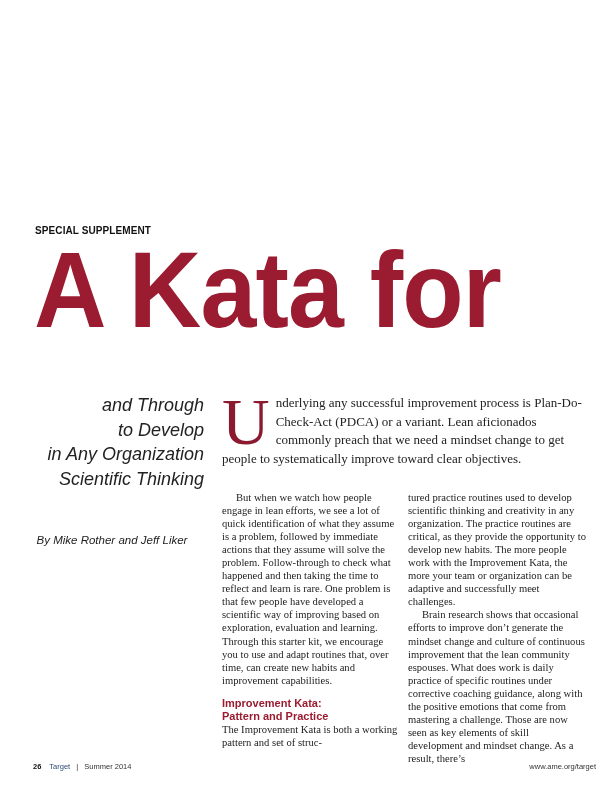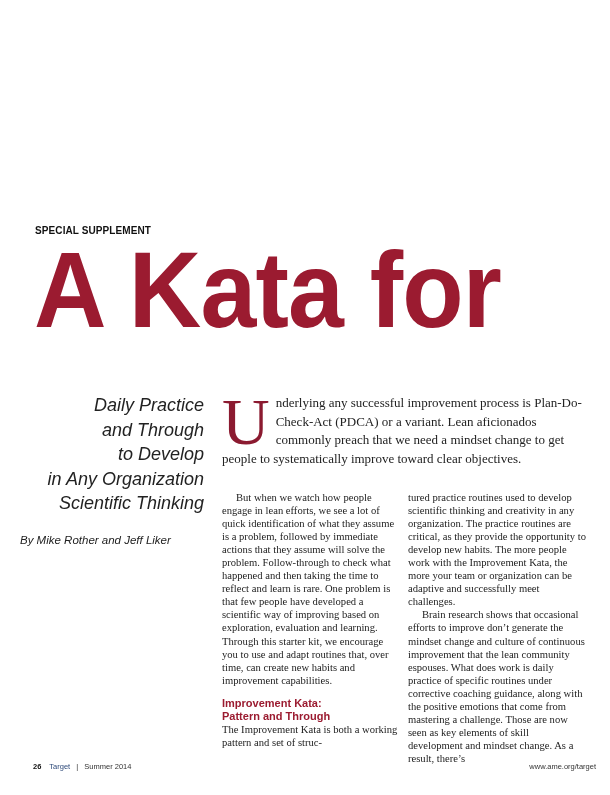--- a/index.html
+++ b/index.html
@@ -1,20 +1,20 @@
 <!DOCTYPE html>
 <html><head>
 <meta charset="utf-8">
 <style>
   html, body { margin: 0; padding: 0; background: #ffffff; }
   body { width: 610px; height: 795px; position: relative; overflow: hidden; font-family: "Liberation Serif", serif; color: #222; }
   .kicker { position: absolute; left: 35px; top: 225px; font-family: "Liberation Sans", sans-serif; font-weight: bold; font-size: 10px; letter-spacing: 0.1px; color: #111; }
   .headline { position: absolute; left: 34px; top: 236px; font-family: "Liberation Sans", sans-serif; font-weight: bold; font-size: 108px; line-height: 1; color: #9b1b30; white-space: nowrap; letter-spacing: -1px; transform: scaleX(0.93); transform-origin: left top; }
   .deck { position: absolute; left: 20px; width: 184px; top: 393px; text-align: right; font-family: "Liberation Sans", sans-serif; font-style: italic; font-size: 18px; line-height: 24.5px; color: #222; }
-  .byline { position: absolute; left: 20px; width: 184px; top: 534px; text-align: left; font-family: "Liberation Sans", sans-serif; font-style: italic; font-size: 11.5px; color: #222; }
+  .byline { position: absolute; left: 20px; width: 184px; top: 534px; text-align: center; font-family: "Liberation Sans", sans-serif; font-style: italic; font-size: 11.5px; color: #222; }
   .intro { position: absolute; left: 222px; width: 370px; top: 394px; font-size: 13px; line-height: 18.5px; color: #222; }
   .dropcap { float: left; font-family: "Liberation Serif", serif; font-size: 66px; line-height: 52px; color: #8b1a30; margin: 0 6px 0 0; padding-top: 2px; }
   .col { position: absolute; top: 491px; width: 178px; font-size: 10.6px; line-height: 13.05px; color: #222; }
   .col p { margin: 0; text-indent: 14px; font-family: Liberation Serif, serif; }
   .col p.noindent { text-indent: 0; }
   .col1 { left: 222px; }
   .col2 { left: 408px; }
   .subhead { font-family: "Liberation Sans", sans-serif; font-weight: bold; color: #9b1b30; font-size: 11px; line-height: 13px; margin-top: 10px; }
   .footer-left { position: absolute; left: 33px; top: 762px; font-family: "Liberation Sans", sans-serif; font-size: 7.5px; color: #333; }
   .footer-left .pg { font-weight: bold; margin-right: 6px; color: #111; }
@@ -22,38 +22,37 @@
   .footer-left .sep { margin: 0 4px; }
   .footer-right { position: absolute; right: 14px; top: 762px; font-family: "Liberation Sans", sans-serif; font-size: 7.5px; color: #333; }
 </style>
 </head>
 <body>
 
 <div class="kicker">SPECIAL SUPPLEMENT</div>
 <div class="headline">A Kata for</div>
 
 <div class="deck">
-  <div>Daily Practice</div>
   <div>and Through</div>
   <div>to Develop</div>
   <div>in Any Organization</div>
   <div>Scientific Thinking</div>
 </div>
 <div class="byline">By Mike Rother and Jeff Liker</div>
 
 <div class="intro">
   <span class="dropcap">U</span>
   <span>nderlying any successful improvement process is Plan-Do-Check-Act (PDCA) or a variant. Lean aficionados commonly preach that we need a mindset change to get people to systematically improve toward clear objectives.</span>
 </div>
 
 <div class="col col1">
   <p>But when we watch how people engage in lean efforts, we see a lot of quick identification of what they assume is a problem, followed by immediate actions that they assume will solve the problem. Follow-through to check what happened and then taking the time to reflect and learn is rare. One problem is that few people have developed a scientific way of improving based on exploration, evaluation and learning. Through this starter kit, we encourage you to use and adapt routines that, over time, can create new habits and improvement capabilities.</p>
   <div class="subhead">
     <div>Improvement Kata:</div>
-    <div>Pattern and Through</div>
+    <div>Pattern and Practice</div>
   </div>
   <p class="noindent">The Improvement Kata is both a working pattern and set of struc-</p>
 </div>
 
 <div class="col col2">
   <p class="noindent">tured practice routines used to develop scientific thinking and creativity in any organization. The practice routines are critical, as they provide the opportunity to develop new habits. The more people work with the Improvement Kata, the more your team or organization can be adaptive and successfully meet challenges.</p>
   <p>Brain research shows that occasional efforts to improve don’t generate the mindset change and culture of continuous improvement that the lean community espouses. What does work is daily practice of specific routines under corrective coaching guidance, along with the positive emotions that come from mastering a challenge. Those are now seen as key elements of skill development and mindset change. As a result, there’s</p>
 </div>
 
 <div class="footer-left">

